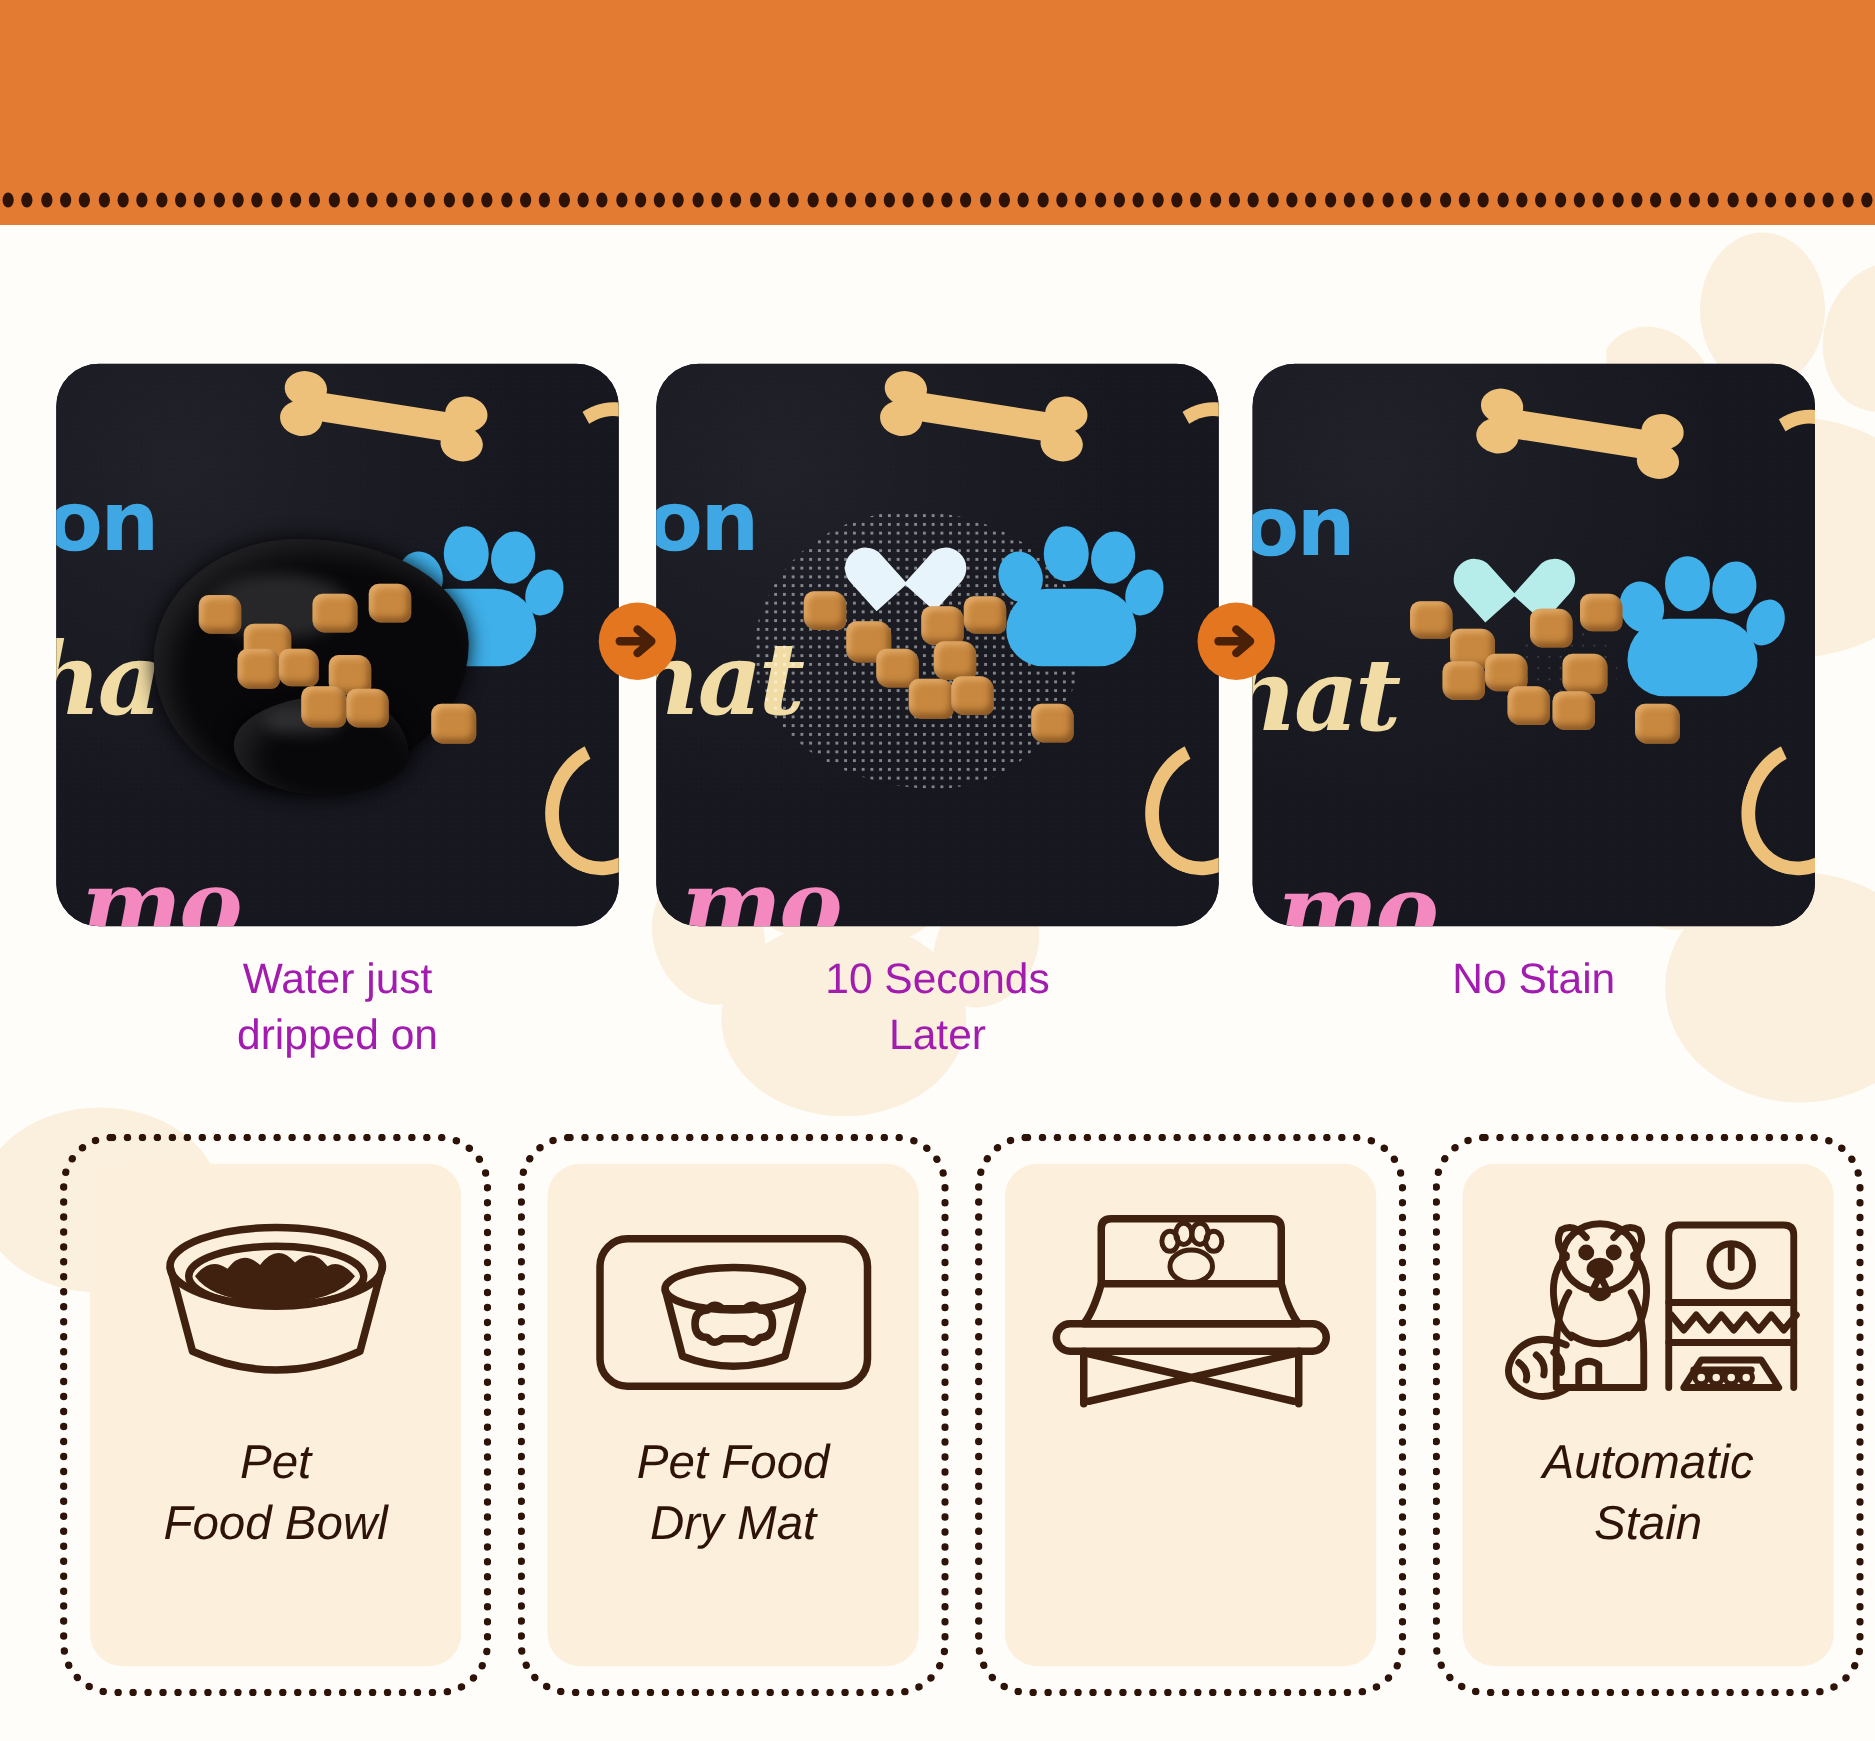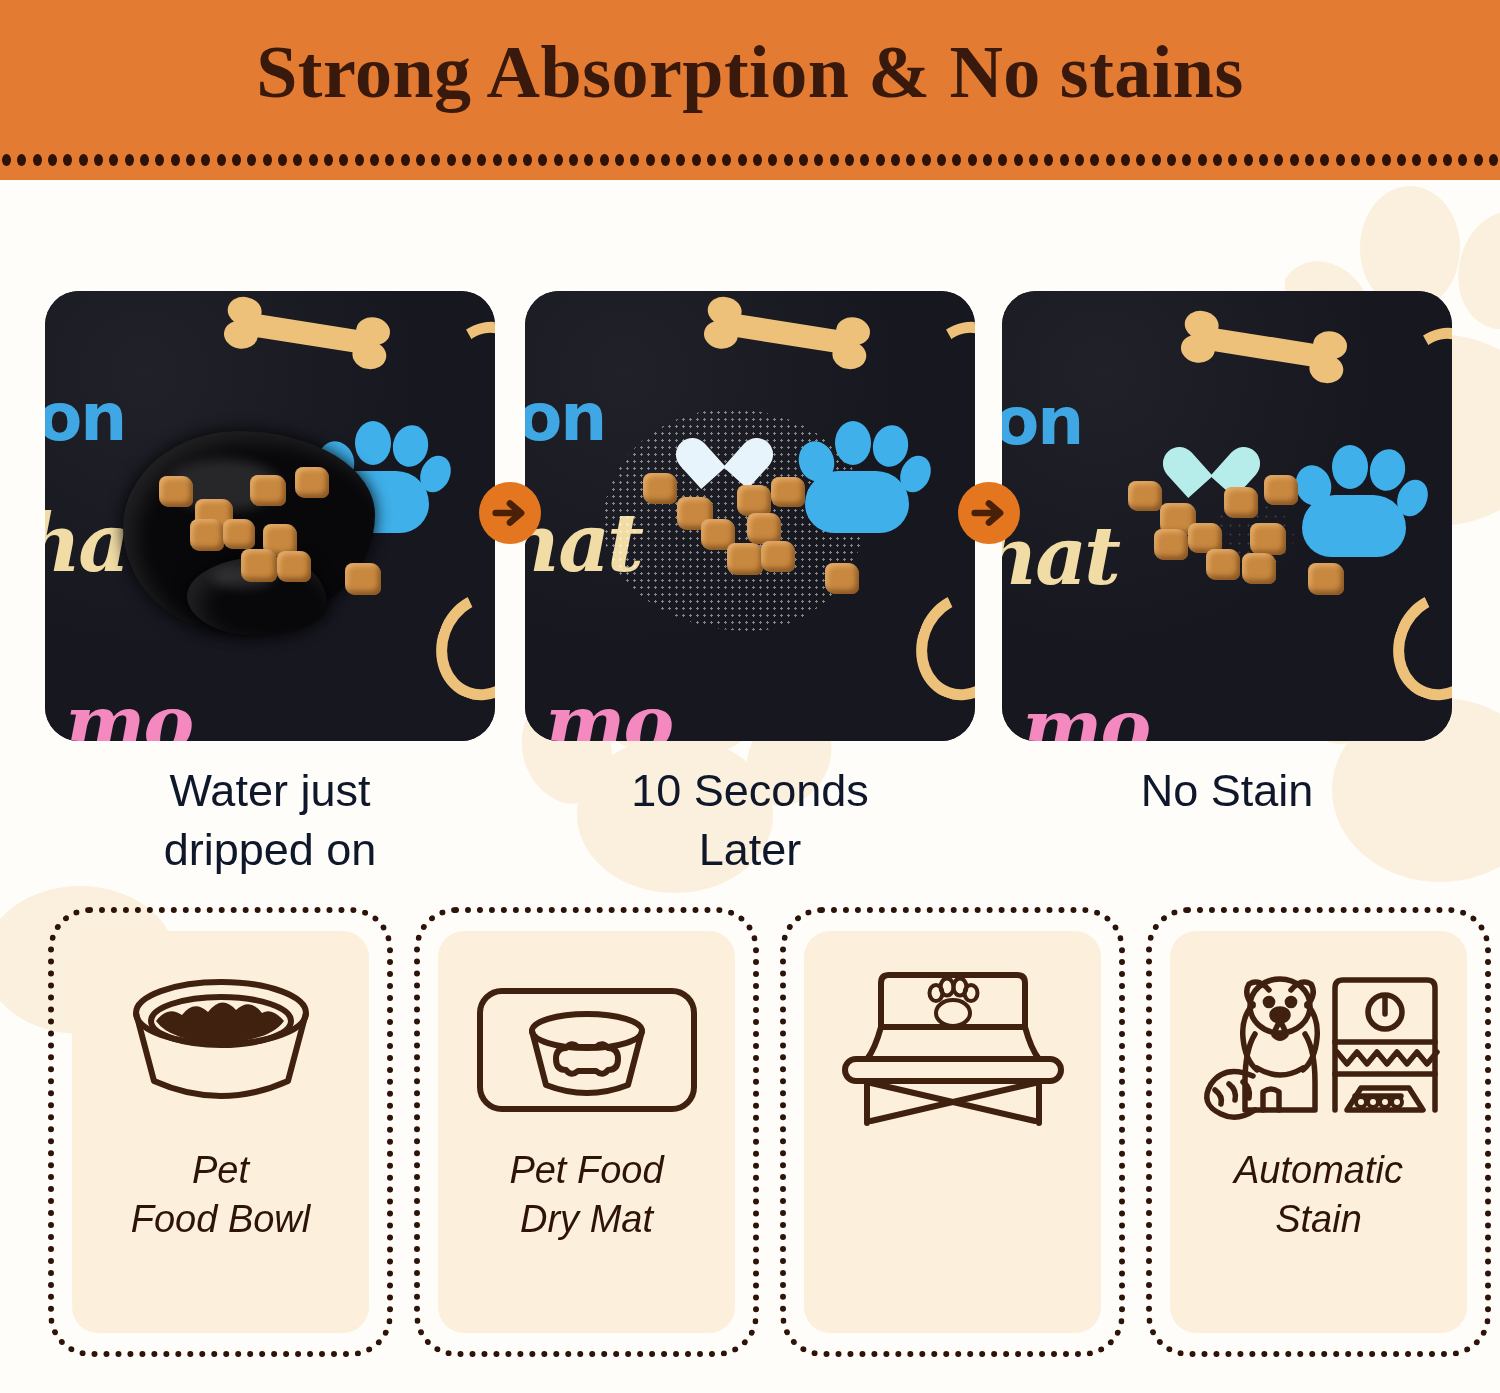--- a/index.html
+++ b/index.html
@@ -248,23 +248,23 @@
   .arrow.a1 { left: 479px; }
   .arrow.a2 { left: 958px; }
   .arrow svg { width: 38px; height: 38px; display: block; }
 
   
   .cap {
     position: absolute;
     top: 565px;
     width: 450px;
     text-align: center;
-    font-size: 45px;
+    font-size: 34px;
     line-height: 1.32;
-    color: #0f172a;
+    color: #a21caf;
     white-space: pre-line;
   }
   .cap.c1 { left: 45px; }
   .cap.c2 { left: 525px; }
   .cap.c3 { left: 1002px; }
 
   
   .cards {
     position: absolute;
     left: 0;
@@ -338,21 +338,20 @@
     <svg class="wm" style="left:1300px; top:620px;" width="280" height="300" viewBox="0 0 280 300">
       <ellipse cx="140" cy="170" rx="108" ry="92"></ellipse>
       <ellipse cx="40" cy="70" rx="42" ry="54"></ellipse>
     </svg>
     <svg class="wm" style="left:-40px; top:840px;" width="260" height="220" viewBox="0 0 260 220">
       <ellipse cx="120" cy="120" rx="96" ry="74"></ellipse>
     </svg>
   </div>
 
   <div class="banner">
-    <div class="banner-title">Strong Absorption &amp; No stains</div>
     <div class="banner-dots" id="banner-dots">
         <i></i>
         <i></i>
         <i></i>
         <i></i>
         <i></i>
         <i></i>
         <i></i>
         <i></i>
         <i></i>

